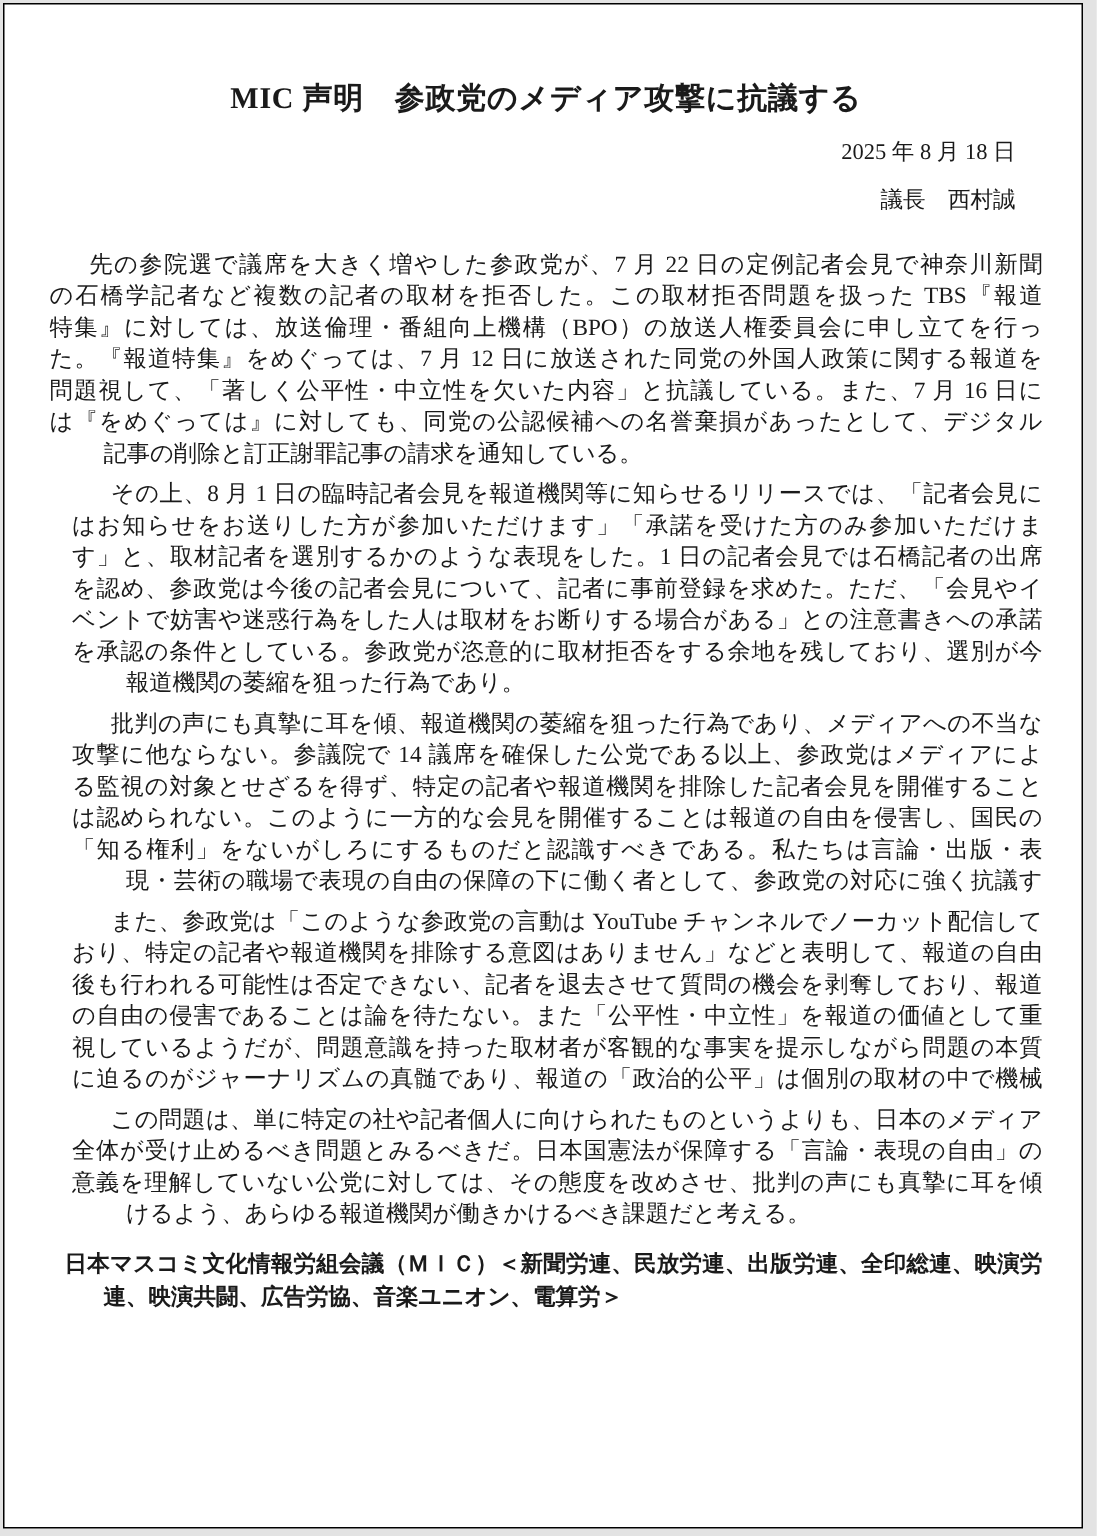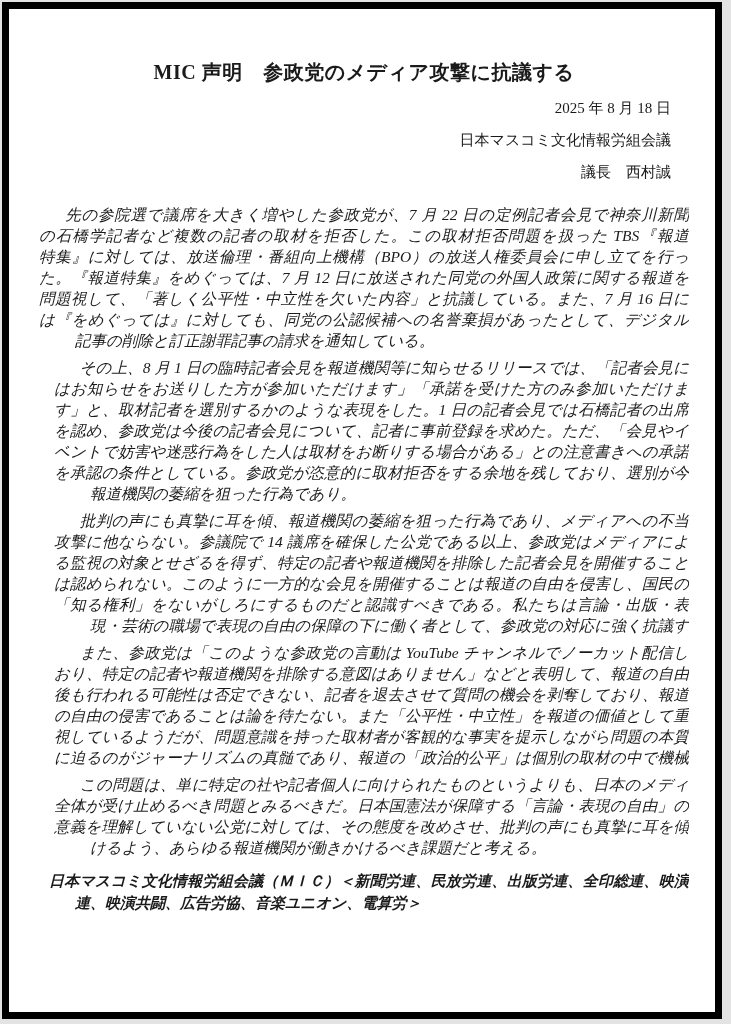--- a/index.html
+++ b/index.html
@@ -11,21 +11,21 @@
     overflow: hidden;
     font-family: "Liberation Serif", "DejaVu Serif", serif;
   }
   .page {
     position: absolute;
     left: 2px;
     top: 2px;
     width: 720px;
     height: 1017px;
     background: #ffffff;
-    border: 7px solid #000000;
+    border: 1px solid #000000;
     box-sizing: border-box;
     color: #1a1a1a;
   }
   .content {
     padding: 0 26px 0 30px;
   }
   .doc-title {
     margin-top: 49px;
     font-size: 20px;
     line-height: 28px;
@@ -47,21 +47,20 @@
     font-size: 15.5px;
     line-height: 21px;
   }
   .para + .para { margin-top: 6px; margin-left: 15px; }
   .pline {
     text-align: justify;
     text-align-last: justify;
     white-space: pre-wrap;
     overflow: hidden;
     height: 21px;
-    font-style: italic;
   }
   .pline.first { text-indent: 10px; }
   .pline.last  { text-align-last: left; padding-left: 36px; }
   .doc-footer {
     margin-top: 12px;
     font-family: "Liberation Sans", "DejaVu Sans", sans-serif;
     font-weight: bold;
     font-size: 15px;
     line-height: 22px;
   }
@@ -70,21 +69,20 @@
 </head>
 <body>
 
 <div class="page">
   <div class="content">
 
     <div class="doc-title">MIC 声明　参政党のメディア攻撃に抗議する</div>
 
     <div class="header-right">
       <div>2025 年 8 月 18 日</div>
-      <div>日本マスコミ文化情報労組会議</div>
       <div>議長　西村誠</div>
     </div>
 
     <div class="body-text">
         <div class="para">
           <div class="pline first">　先の参院選で議席を大きく増やした参政党が、7 月 22 日の定例記者会見で神奈川新聞</div>
           <div class="pline">の石橋学記者など複数の記者の取材を拒否した。この取材拒否問題を扱った TBS『報道</div>
           <div class="pline">特集』に対しては、放送倫理・番組向上機構（BPO）の放送人権委員会に申し立てを行っ</div>
           <div class="pline">た。『報道特集』をめぐっては、7 月 12 日に放送された同党の外国人政策に関する報道を</div>
           <div class="pline">問題視して、「著しく公平性・中立性を欠いた内容」と抗議している。また、7 月 16 日に</div>

